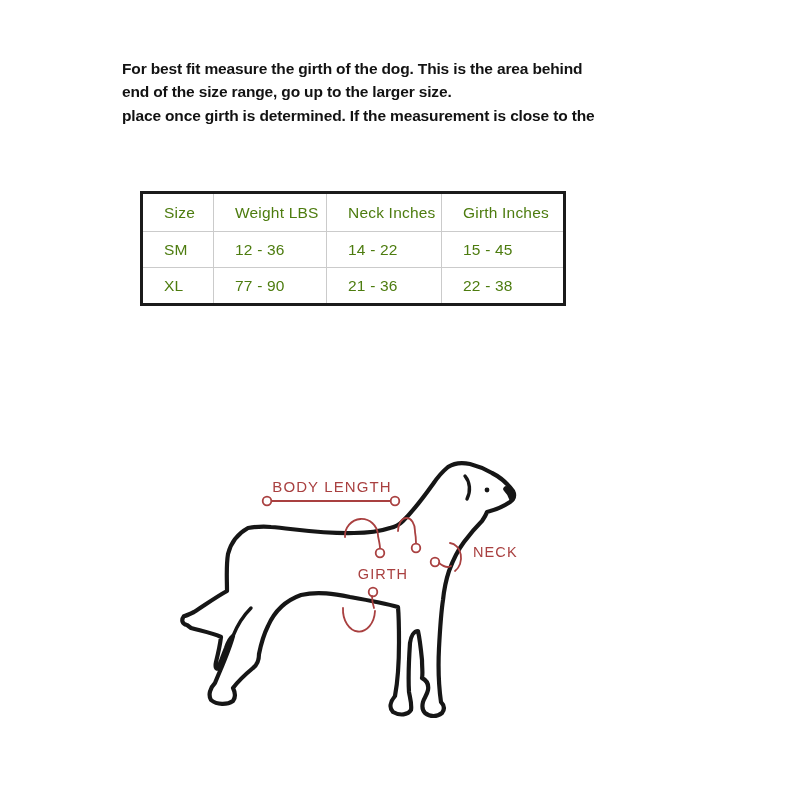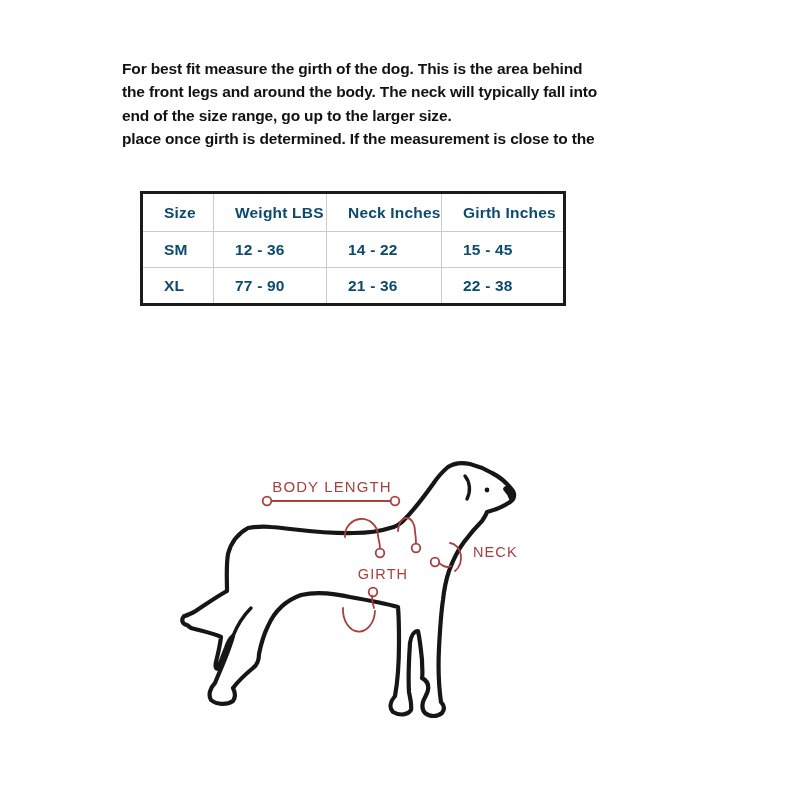--- a/index.html
+++ b/index.html
@@ -16,41 +16,40 @@
   
   .size-table {
     position:absolute; left:140px; top:191px;
     border-collapse:collapse; table-layout:fixed;
     border:3px solid #1b1b1b;
   }
   .size-table th, .size-table td {
     border:1px solid #cbcbcb;
     height:35px; padding:0 0 0 21px;
     text-align:left; vertical-align:middle;
-    font-size:15.5px; font-weight:700; color:#0c4a6e;
+    font-size:15.5px; font-weight:400; color:#4d7c0f;
     letter-spacing:0.2px;
   }
   .size-table thead th { height:37px; }
   
   .dog-svg { position:absolute; left:165px; top:440px; }
   .outline { fill:#ffffff; stroke:#161616; stroke-width:4.2; stroke-linecap:round; stroke-linejoin:round; }
   .inner-stroke { fill:none; stroke:#161616; stroke-width:3.4; stroke-linecap:round; }
   .nose-stroke { fill:none; stroke:#161616; stroke-width:5.5; stroke-linecap:round; }
   .red-stroke { fill:none; stroke:#a94040; stroke-width:1.8; stroke-linecap:round; }
   .red-dot-end { fill:#ffffff; stroke:#a94040; stroke-width:1.8; }
   .red-label { fill:#a94040; font-family:"Liberation Sans", sans-serif; font-size:14.5px; letter-spacing:1.1px; font-weight:400; }
 </style>
 </head>
 <body>
 
 <div class="page">
 
   <div class="intro">
     <div>For best fit measure the girth of the dog. This is the area behind</div>
-    <div>the front legs and around the body. The neck will typically fall into</div>
     <div>end of the size range, go up to the larger size.</div>
     <div>place once girth is determined. If the measurement is close to the</div>
   </div>
 
   <table class="size-table">
     <colgroup>
       <col style="width:72px">
         <col style="width:113px">
         <col style="width:115px">
         <col style="width:123px">

